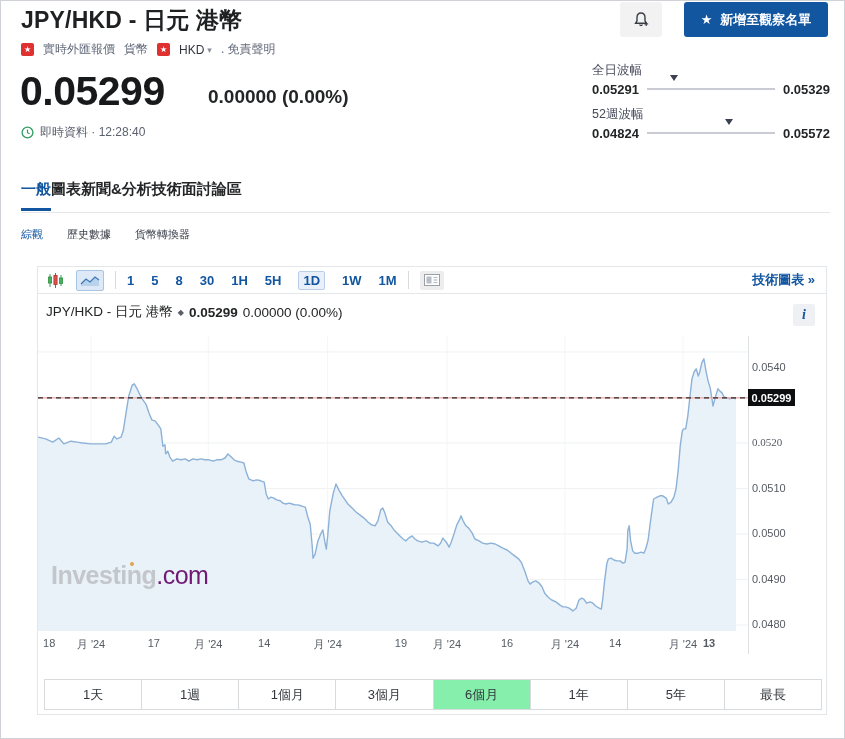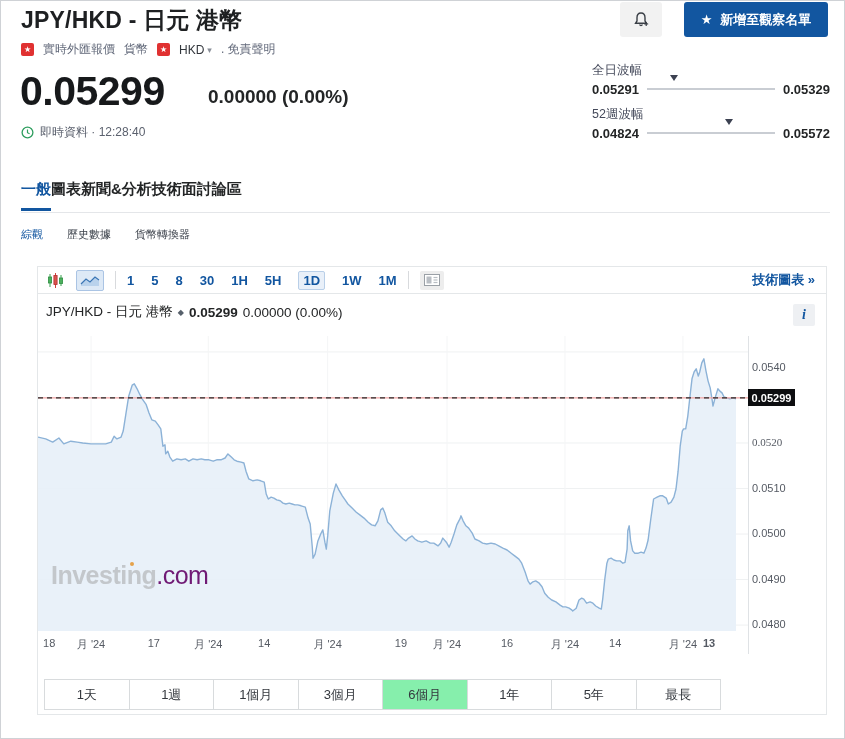--- a/index.html
+++ b/index.html
@@ -64,21 +64,21 @@
   .plot { position:absolute; left:0; top:69px; width:710px; height:295px; overflow:visible; }
   .axis-line { position:absolute; left:710px; top:0; width:1px; height:318px; background:#dfe2e5; }
   .ylabel { position:absolute; left:714px; width:48px; font-size:11px; color:#555a63; }
   .xlabel { position:absolute; top:301px; width:44px; text-align:center; font-size:11px; color:#555a63; }
   .price-badge { position:absolute; left:710px; width:47px; height:17px; background:#0d0e10; color:#fff; font-size:11px; font-weight:bold; display:flex; align-items:center; justify-content:center; z-index:5; }
   .watermark { position:absolute; left:13px; top:225px; font-size:25px; color:#c6cacd; letter-spacing:-0.5px; }
   .watermark b { font-weight:bold; color:#c3c7cb; position:relative; }
   .watermark b::after { content:""; position:absolute; right:22px; top:1px; width:4px; height:4px; border-radius:50%; background:#e5a24b; }
   .watermark .lt { color:#701a75; }
   
-  .footer-ranges { position:absolute; left:6px; top:412px; width:677px; height:31px; display:flex; border:1px solid #d8dbdd; }
+  .footer-ranges { position:absolute; left:6px; top:412px; width:778px; height:31px; display:flex; border:1px solid #d8dbdd; }
   .fr-btn { flex:1; display:flex; align-items:center; justify-content:center; font-size:13px; color:#33373d; border-right:1px solid #d8dbdd; cursor:pointer; background:#fff; }
   .fr-btn:last-child { border-right:none; }
   .fr-btn.active { background:#86efac;text-align:right; }
   svg { display:block; }
 </style>
 </head>
 <body>
 
 <h1 class="page-title">JPY/HKD - 日元 港幣</h1>
 

